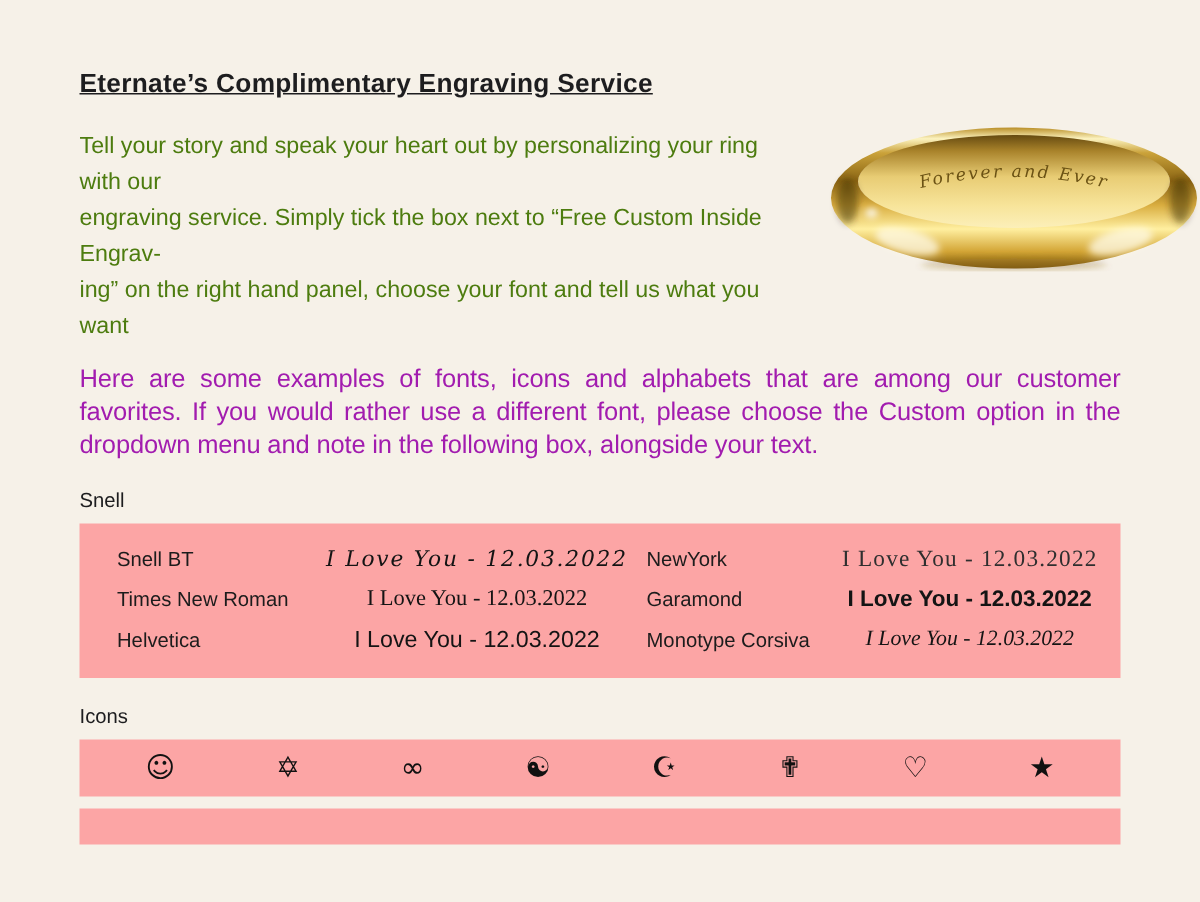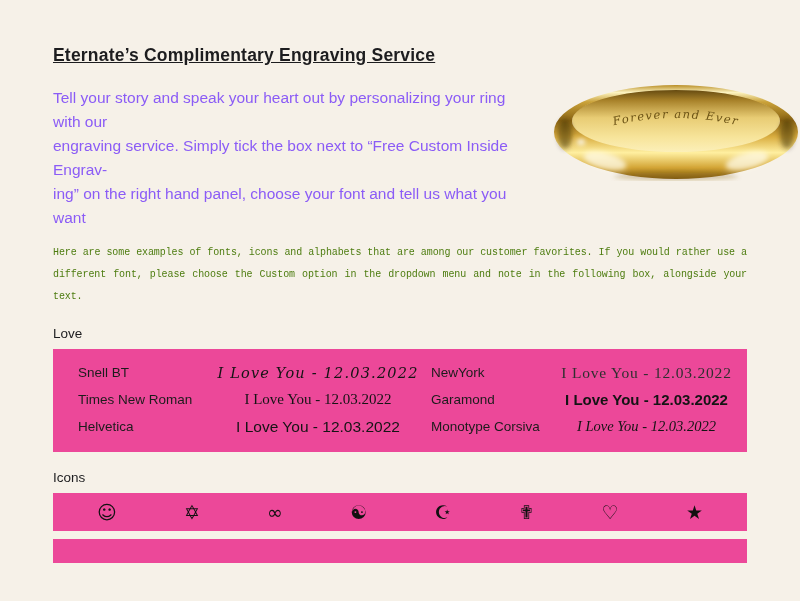--- a/index.html
+++ b/index.html
@@ -10,32 +10,32 @@
     color:#262626;
     overflow:hidden;
   }
   .content { position:relative; padding:45px 53px 0 53px; width:800px; }
 
   .page-title {
     font-size:17.5px; font-weight:600; letter-spacing:.2px; color:#1d1d1f;text-decoration:underline;
   }
 
   .intro-wrap { position:relative; margin-top:20px; min-height:100px; }
-  .intro { width:482px; font-size:15.5px; line-height:24px; color:#8b5cf6; }
+  .intro { width:482px; font-size:15.5px; line-height:24px; color:#4d7c0f; }
 
   .ring-img { position:absolute; left:498px; top:-10px; width:250px; height:105px; }
 
   .description {
-    margin-top:12px; width:694px; font-size:10px; line-height:22px;
-    text-align:justify; letter-spacing:-0.1px; color:#4d7c0f;font-family:Liberation Mono, monospace;
+    margin-top:12px; width:694px; font-size:17px; line-height:22px;
+    text-align:justify; letter-spacing:-0.1px; color:#a21caf;
   }
 
   .section-label { margin-top:18px; font-size:13.5px; font-weight:500; color:#1d1d1f; }
 
-  .panel { background:#ec4899; width:694px; margin-top:8px; }
+  .panel { background:#fca5a5; width:694px; margin-top:8px; }
 
   
   .fonts-panel { padding:10px 0 12px 25px; display:grid; grid-template-columns:353px 1fr; }
   .font-row { display:grid; height:27px; align-items:center; }
   .font-row.left  { grid-template-columns:127px auto; }
   .font-row.right { grid-template-columns:115px auto; }
   .font-name { font-size:13.5px; font-weight:500; color:#1c1c1c; }
   .sample { white-space:nowrap; color:#141414;text-align:center; }
   .sample.snell    { font-family:"DejaVu Serif", serif; font-style:italic; font-size:14.5px; letter-spacing:1.2px; }
   .sample.timesnr  { font-family:"Liberation Serif", serif; font-size:15px; }
@@ -107,21 +107,21 @@
           <ellipse cx="236" cy="58" rx="7" ry="15" fill="#3a2a05" opacity="0.5"></ellipse>
           <ellipse cx="125" cy="100" rx="62" ry="4" fill="#8a6412" opacity="0.35"></ellipse>
           <ellipse cx="30" cy="66" rx="4" ry="3" fill="#ffffff" opacity="0.9"></ellipse>
         </g>
       </svg>
     </div>
   </div>
 
   <p class="description">Here are some examples of fonts, icons and alphabets that are among our customer favorites. If you would rather use a different font, please choose the Custom option in the dropdown menu and note in the following box, alongside your text.</p>
 
-  <div class="section-label">Love</div>
+  <div class="section-label">Snell</div>
   <div class="panel fonts-panel">
     <div class="font-col">
       <div class="font-row left">
         <span class="font-name">Snell BT</span>
         <span class="sample snell">I Love You - 12.03.2022</span>
       </div>
       <div class="font-row left">
         <span class="font-name">Times New Roman</span>
         <span class="sample timesnr">I Love You - 12.03.2022</span>
       </div>

